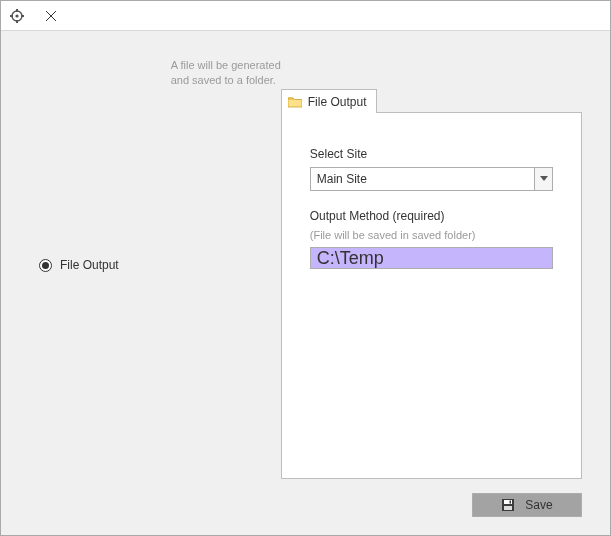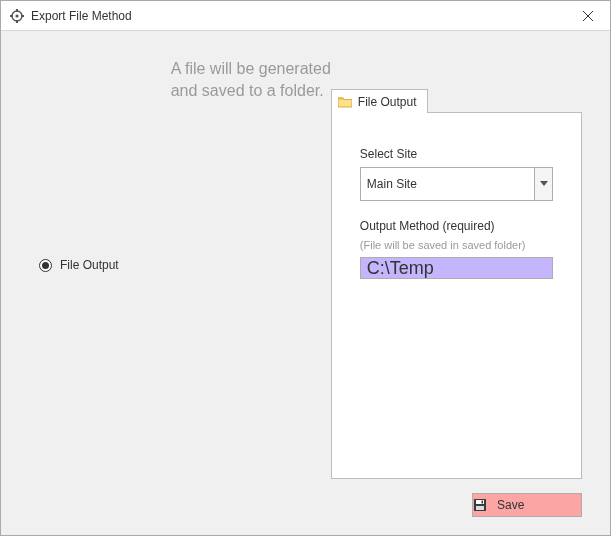--- a/index.html
+++ b/index.html
@@ -67,21 +67,21 @@
   .radio.checked::after {
     content:"";
     position:absolute;
     top:2px;left:2px;right:2px;bottom:2px;
     background:#333;
     border-radius:50%;
   }
   .option-label { color:#333; font-size:12px; }
   .option-desc {
     color:#9a9a9a;
-    font-size:16px;
+    font-size:11px;
     line-height:1.35;
     margin-left: 52px;
     margin-top:3px;
   }
 
   .tab-area {
     margin-top: 34px;
     flex:1;
     display:flex;
     flex-direction:column;
@@ -114,21 +114,21 @@
     padding: 34px 28px 19px 28px;
   }
 
   .field-label { color:#333; font-size:12px; margin-bottom:6px; }
   .field-sublabel { color:#9a9a9a; font-size:11px; margin-top:3px; margin-bottom:6px; }
 
   .dropdown {
     display:flex;
     border:1px solid #adadad;
     background:#fff;
-    height:34px;
+    height:24px;
     margin-bottom:18px;
     text-align:center;
   }
   .dropdown .dd-value {
     flex:1;
     padding:0 6px;
     display:flex;
     align-items:center;
     font-size:12px;
     color:#333;
@@ -157,23 +157,24 @@
     display:flex;
     justify-content:flex-end;
     align-items:center;
     gap:8px;
     padding: 0 28px 14px 28px;
   }
   .btn {
     width:110px;
     height:24px;
     border:1px solid #adadad;
-    background:#fca5a5;
-    display:flex;
-    align-items:center;
+    background:#a3a3a3;
+    display:flex;
+    align-items:center;
+    justify-content:center;
     gap:10px;
     font-size:12px;
     color:#333;
     cursor:pointer;
   }
   .btn .btn-icon { display:flex; }
 </style>
 </head>
 <body>
 
@@ -183,21 +184,20 @@
     <span class="app-icon">
       <svg width="16" height="16" viewBox="0 0 16 16">
         <circle cx="8" cy="8" r="5" fill="none" stroke="#555" stroke-width="1.4"></circle>
         <rect x="7" y="1" width="2" height="3" fill="#555"></rect>
         <rect x="7" y="12" width="2" height="3" fill="#555"></rect>
         <rect x="1" y="7" width="3" height="2" fill="#555"></rect>
         <rect x="12" y="7" width="3" height="2" fill="#555"></rect>
         <circle cx="8" cy="8" r="1.6" fill="#555"></circle>
       </svg>
     </span>
-    <span class="title">Export File Method</span>
     <div class="close-btn">
       <svg width="10" height="10" viewBox="0 0 10 10">
         <line x1="0" y1="0" x2="10" y2="10" stroke="currentColor" stroke-width="1"></line>
         <line x1="10" y1="0" x2="0" y2="10" stroke="currentColor" stroke-width="1"></line>
       </svg>
     </div>
   </div>
 
   <div class="body">
 

